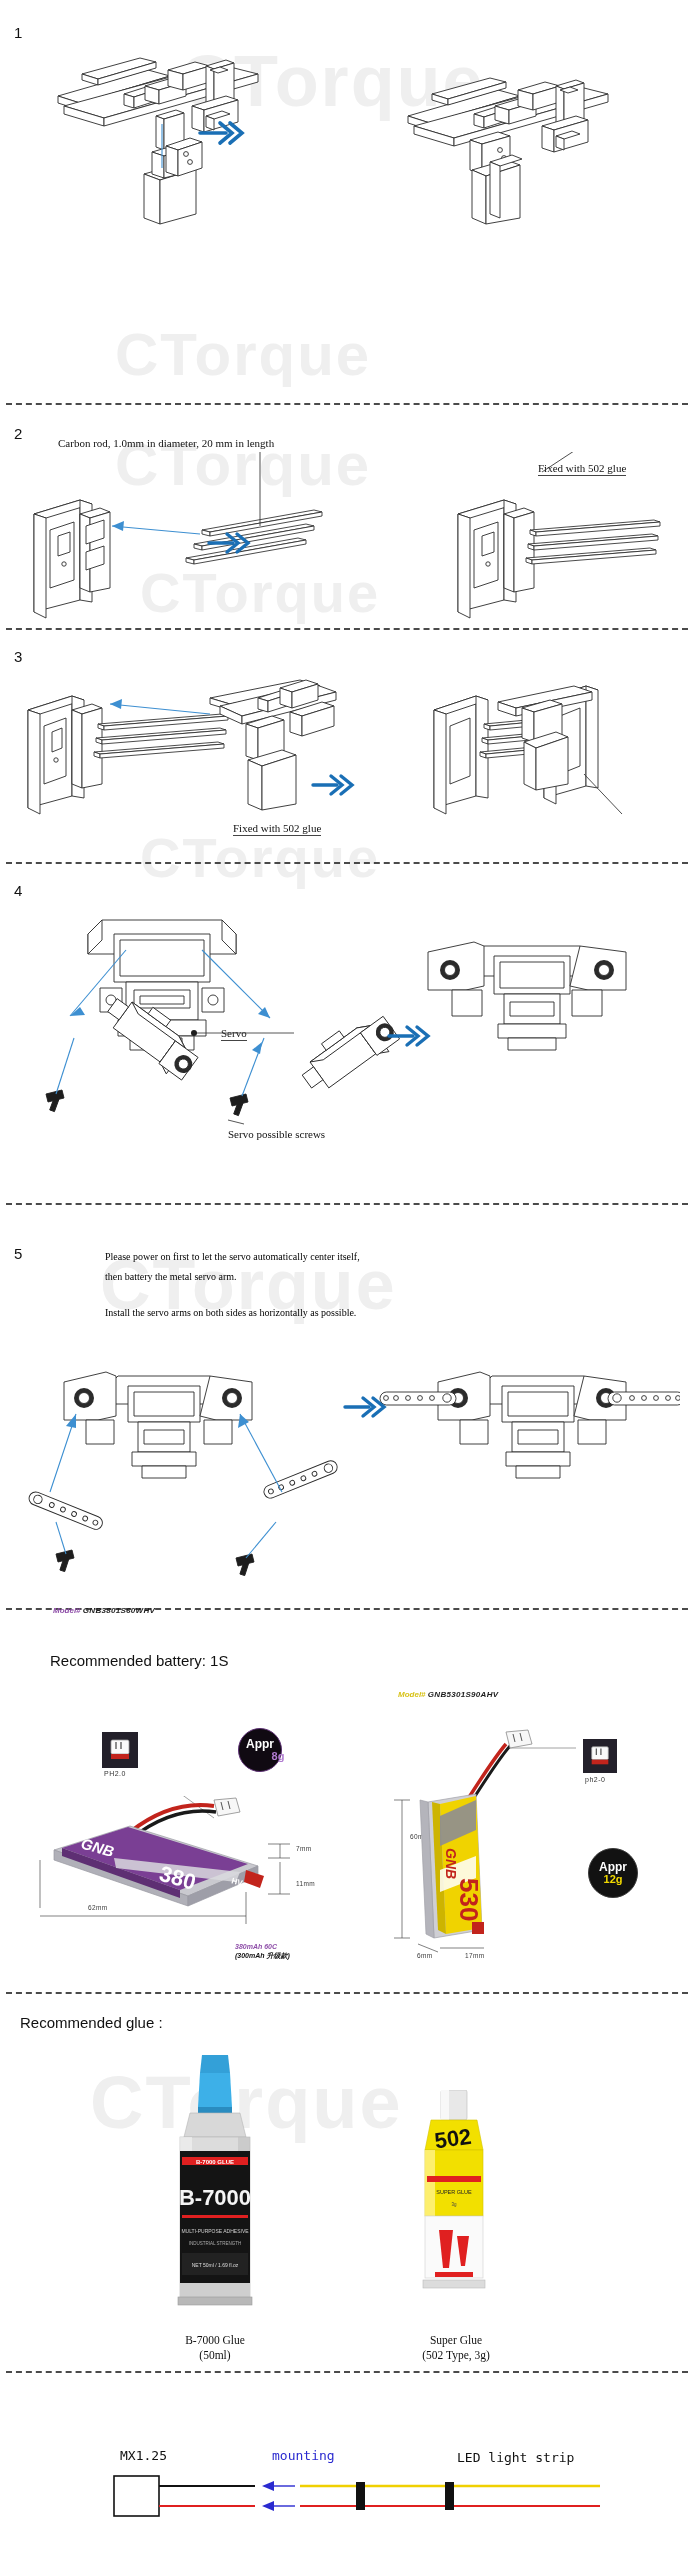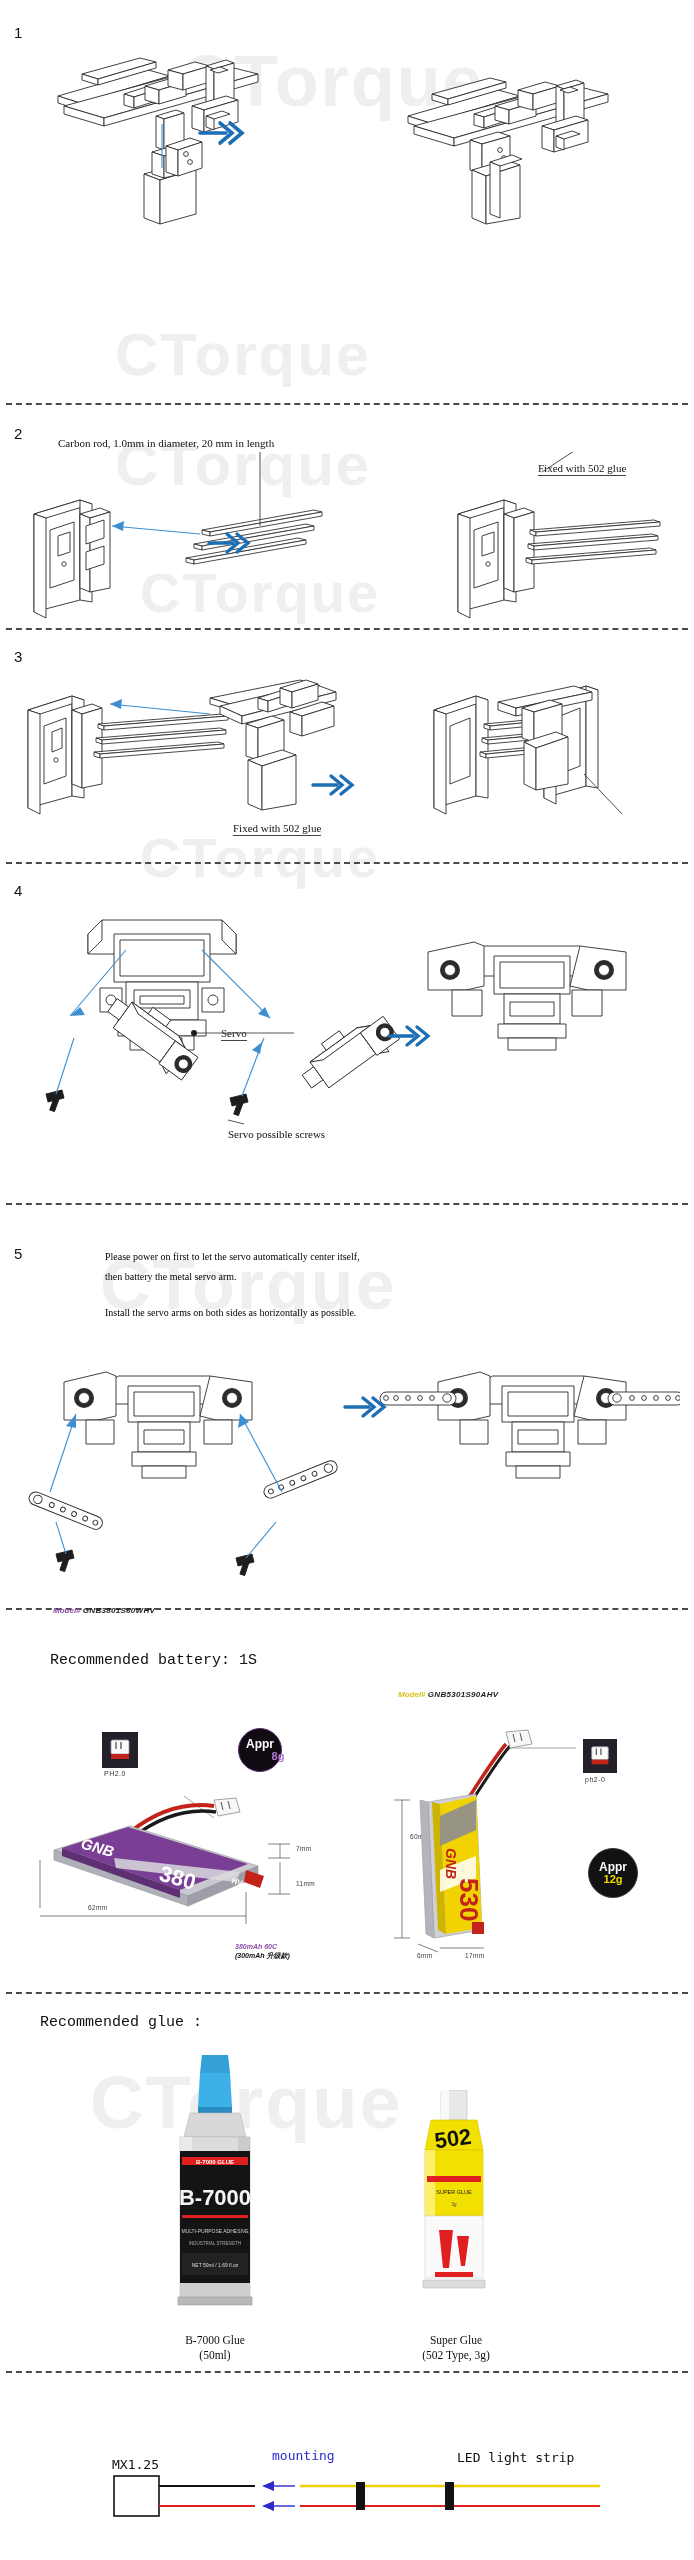--- a/index.html
+++ b/index.html
@@ -38,21 +38,21 @@
     font-size:11px; color:#111; white-space:nowrap;
   }
   .callout.ul { border-bottom:1px solid #444; padding-bottom:1px; }
 
   .red-note {
     position:absolute; font-family:"Liberation Serif", serif;
     font-size:10px; color:#000000; line-height:18px;
   }
 
   .heading {
-    position:absolute; font-family:Liberation Mono, monospace;
+    position:absolute; font-family:Liberation Sans, sans-serif;
     font-size:15px; color:#111;
   }
 
   
   .art { position:absolute; z-index:2; }
 
   
   .chev { position:absolute; z-index:3; }
 
   
@@ -734,21 +734,21 @@
       <line x1="80" y1="248" x2="124" y2="248"></line>
     </g>
   </svg>
 
   <div class="dim-label" style="left:410px; top:1833px;">60mm</div>
   <div class="dim-label" style="left:465px; top:1952px;">17mm</div>
   <div class="dim-label" style="left:417px; top:1952px;">6mm</div>
 
   <div class="divider" style="top:1992px;"></div>
 
-  <div class="heading" style="left:40px; top:2014px;">Recommended glue :</div>
+  <div class="heading" style="left:20px; top:2014px;">Recommended glue :</div>
 
   <svg class="art" style="left:160px; top:2055px;" width="110" height="265" viewBox="0 0 110 265">
 
     <polygon points="42,0 68,0 70,18 40,18" fill="#33a0d8"></polygon>
     <polygon points="40,18 70,18 72,52 38,52" fill="#3db0e8"></polygon>
     <polygon points="38,52 72,52 72,58 38,58" fill="#2a8cc0"></polygon>
 
     <polygon points="30,58 80,58 86,82 24,82" fill="#d8d8d8" stroke="#b5b5b5" stroke-width="0.6"></polygon>
 
     <rect x="20" y="82" width="70" height="160" fill="#dcdcdc" stroke="#b5b5b5" stroke-width="0.6"></rect>
@@ -795,21 +795,21 @@
     <span>B-7000 Glue</span><br>
     <span>(50ml)</span>
   </div>
   <div class="glue-cap" style="left:376px; top:2333px;">
     <span>Super Glue</span><br>
     <span>(502 Type, 3g)</span>
   </div>
 
   <div class="divider" style="top:2371px;"></div>
 
-  <div class="wire-lbl" style="left:112px; top:2448px;margin-top:9px;">MX1.25</div>
+  <div class="wire-lbl" style="left:120px; top:2448px;">MX1.25</div>
   <div class="wire-lbl blue" style="left:272px; top:2448px;">mounting</div>
   <div class="wire-lbl" style="left:457px; top:2450px;">LED light strip</div>
 
   <svg class="art" style="left:100px; top:2470px;" width="530" height="60" viewBox="0 0 530 60">
 
     <rect x="14" y="6" width="45" height="40" fill="#ffffff" stroke="#111" stroke-width="1.6"></rect>
 
     <line x1="59" y1="16" x2="155" y2="16" stroke="#111111" stroke-width="2.2"></line>
 
     <line x1="59" y1="36" x2="155" y2="36" stroke="#e02020" stroke-width="2.2"></line>

